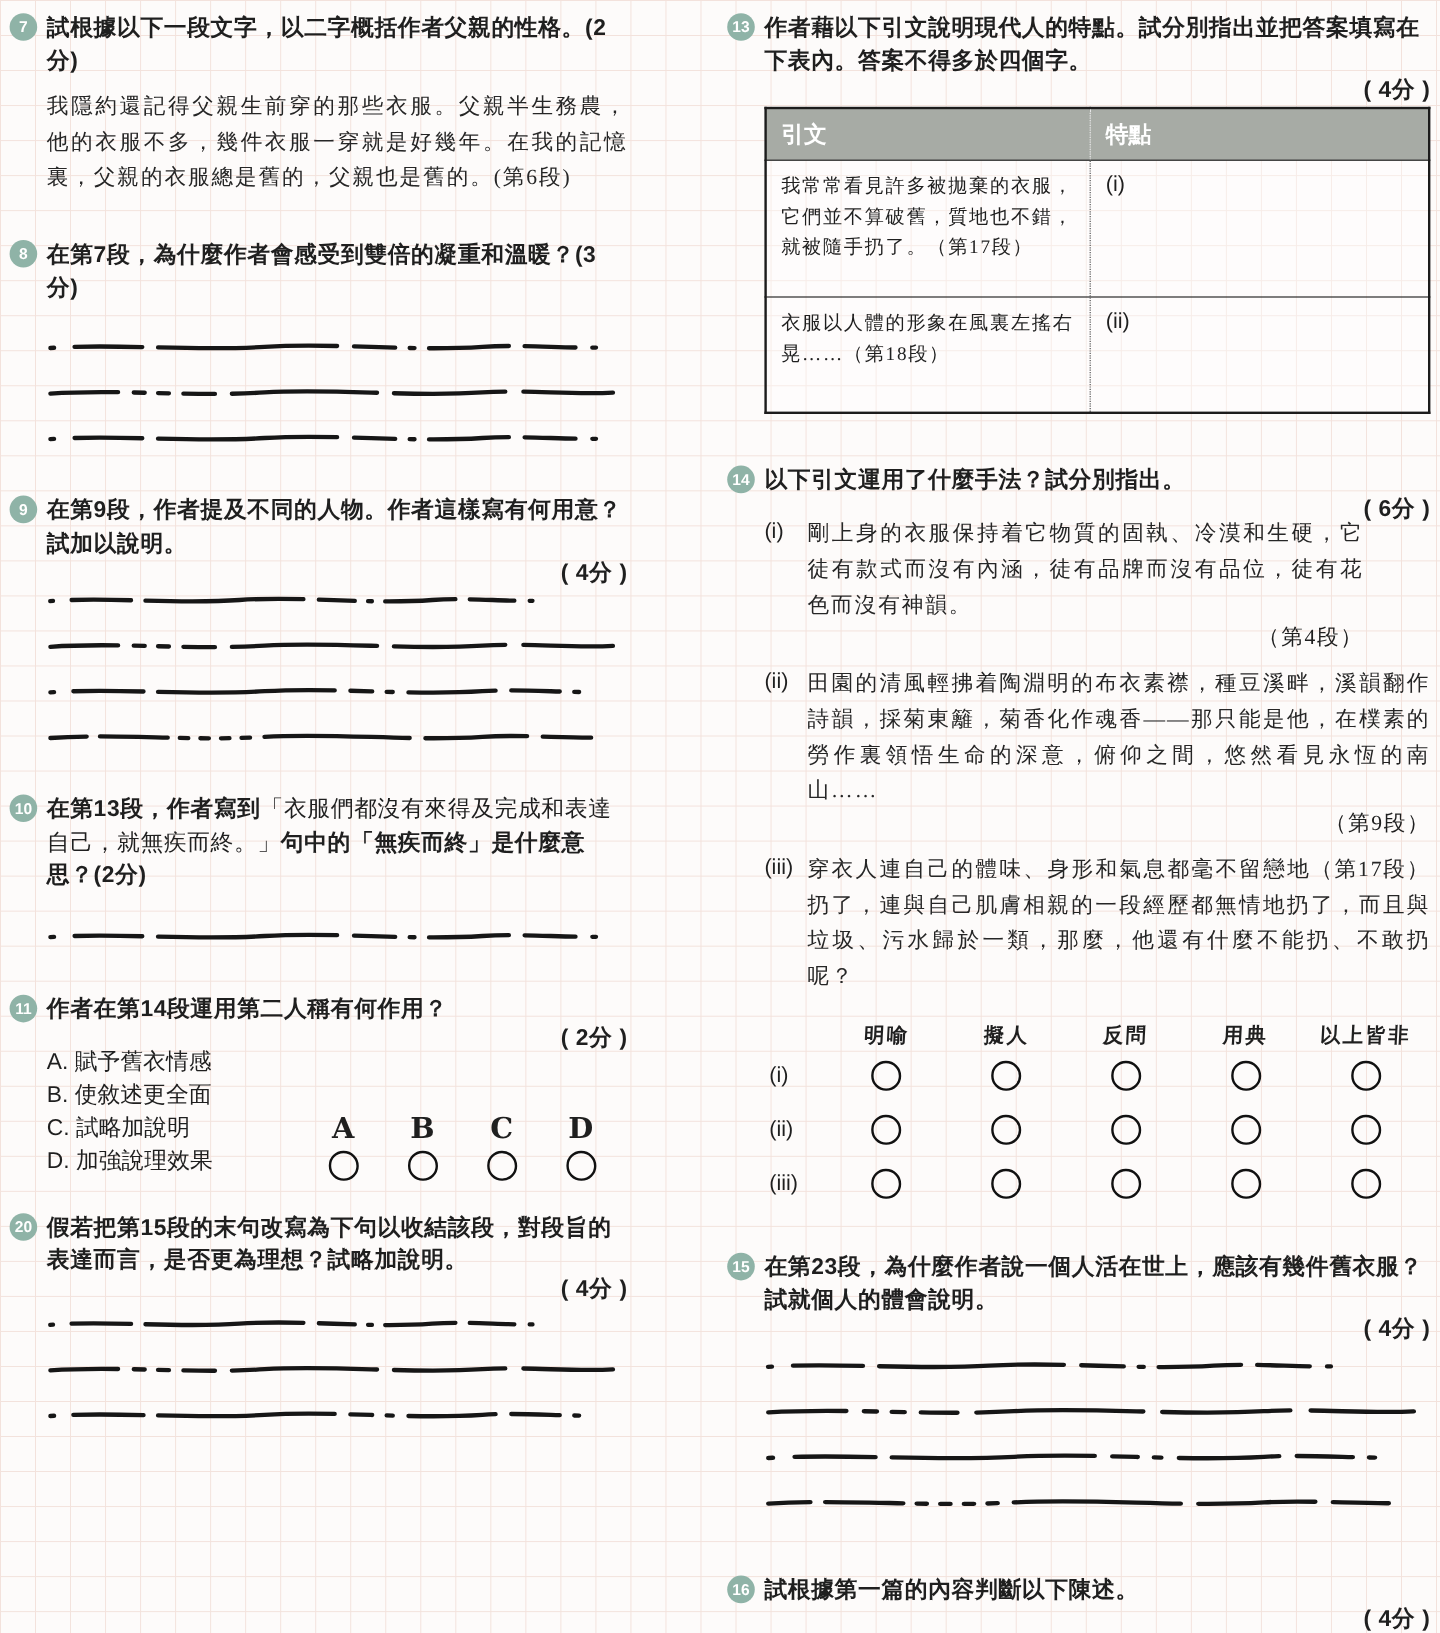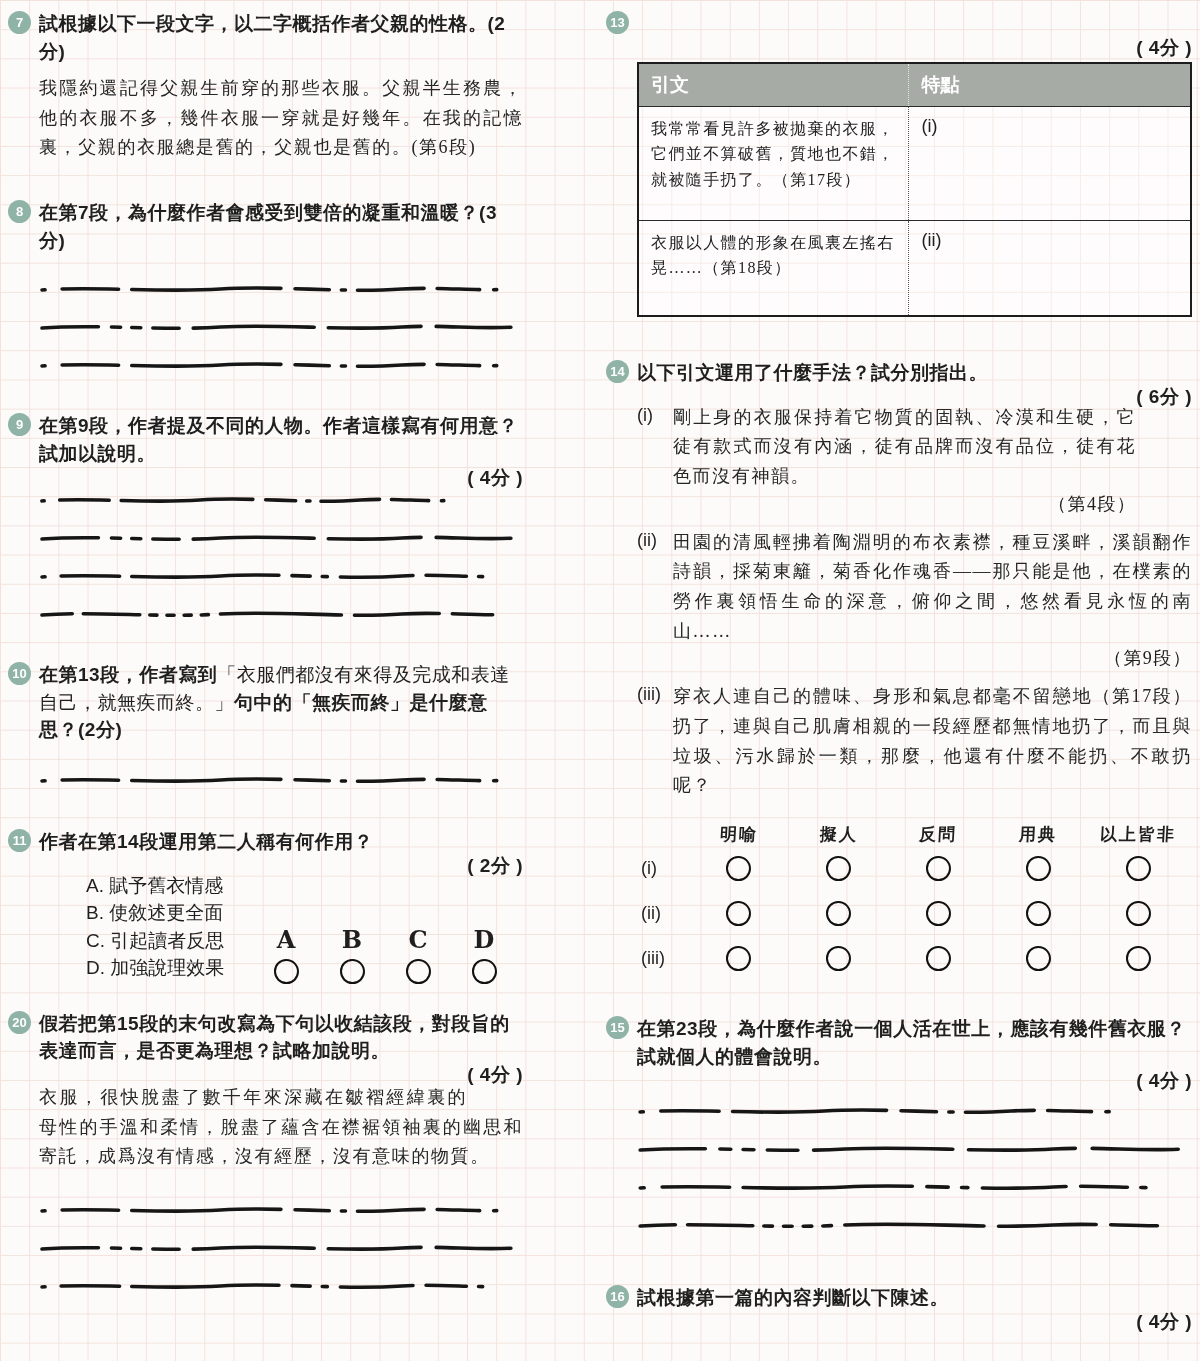--- a/index.html
+++ b/index.html
@@ -47,21 +47,21 @@
   .answer-row { display:flex; align-items:center; margin-top:14px; }
   .ans-label { font-size:19px; }
   .abox { width:46px; height:44px; border:4px solid #141414; border-radius:12px; margin-left:7px; }
   .abox.r1 { transform:rotate(.8deg); }
   .abox.r2 { transform:rotate(-1deg); }
 
   
   .rc { width:25px; height:25px; border:2.6px solid #111; border-radius:49% 51% 50% 50%; background:transparent; display:inline-block; }
 
   
-  .options { margin-top:16px; position:relative;margin-left:47px; }
+  .options { margin-top:16px; position:relative; }
   .option { font-size:19px; line-height:1.45; }
   .choices { position:absolute; right:6px; bottom:-2px; display:grid; grid-template-columns:repeat(4,66px); row-gap:7px; justify-items:center; }
   .letter { font-family:"DejaVu Serif", serif; font-size:24px; font-weight:600; line-height:1; }
 
   
   .qtable { width:100%; border:2px solid #1c1c1c; border-collapse:collapse; margin-top:16px; background:rgba(255,255,255,.35); }
   .qtable th {
     background:#a7aba5; color:#ffffff; font-size:19px; font-weight:bold;
     text-align:left; padding:8px 12px; height:42px;
   }
@@ -162,39 +162,38 @@
           </div>
       </div>
     </div>
 
     <div class="q mb-b">
       <span class="badge">11</span>
       <p class="qtext"><span>作者在第14段運用第二人稱有何作用？</span><span class="marks">( 2分 )</span></p>
       <div class="options">
         <p class="option">A. 賦予舊衣情感</p>
         <p class="option">B. 使敘述更全面</p>
-        <p class="option">C. 引起讀者反思</p>
+        <p class="option">C. 試略加說明</p>
         <p class="option">D. 加強說理效果</p>
         <div class="choices">
           <span class="letter">A</span>
           <span class="letter">B</span>
           <span class="letter">C</span>
           <span class="letter">D</span>
           <span class="rc"></span>
           <span class="rc"></span>
           <span class="rc"></span>
           <span class="rc"></span>
         </div>
       </div>
     </div>
 
     <div class="q">
       <span class="badge">20</span>
       <p class="qtext"><span>假若把第15段的末句改寫為下句以收結該段，對段旨的表達而言，是否更為理想？試略加說明。</span><span class="marks">( 4分 )</span></p>
-      <p class="quote" style="margin-top:18px;">衣服，很快脫盡了數千年來深藏在皺褶經緯裏的母性的手溫和柔情，脫盡了蘊含在襟裾領袖裏的幽思和寄託，成爲沒有情感，沒有經歷，沒有意味的物質。</p>
       <div class="lines" style="margin-top:20px;">
         <div class="aline-row">
             <svg class="aline d1" viewBox="0 0 480 11" preserveAspectRatio="none">
               <path d="M3 6 C 60 2, 120 9, 180 5 C 240 1.5, 300 9, 360 5 C 400 2.5, 440 8, 477 4.5"></path>
             </svg>
           </div>
         <div class="aline-row">
             <svg class="aline d2" viewBox="0 0 480 11" preserveAspectRatio="none">
               <path d="M3 6 C 60 2, 120 9, 180 5 C 240 1.5, 300 9, 360 5 C 400 2.5, 440 8, 477 4.5"></path>
             </svg>
@@ -207,21 +206,21 @@
 
       </div>
     </div>
 
   </div>
 
   <div class="col">
 
     <div class="q" style="margin-bottom:42px;">
       <span class="badge">13</span>
-      <p class="qtext"><span class="marks">( 4分 )</span></p>
+      <p class="qtext"><span>作者藉以下引文說明現代人的特點。試分別指出並把答案填寫在下表內。答案不得多於四個字。</span><span class="marks">( 4分 )</span></p>
       <table class="qtable">
         <tbody>
             <tr>
           <th style="width:49%;">引文</th>
           <th>特點</th>
         </tr>
         <tr class="row1">
           <td class="cell-quote">我常常看見許多被拋棄的衣服，它們並不算破舊，質地也不錯，就被隨手扔了。（第17段）</td>
           <td>(i)</td>
         </tr>

